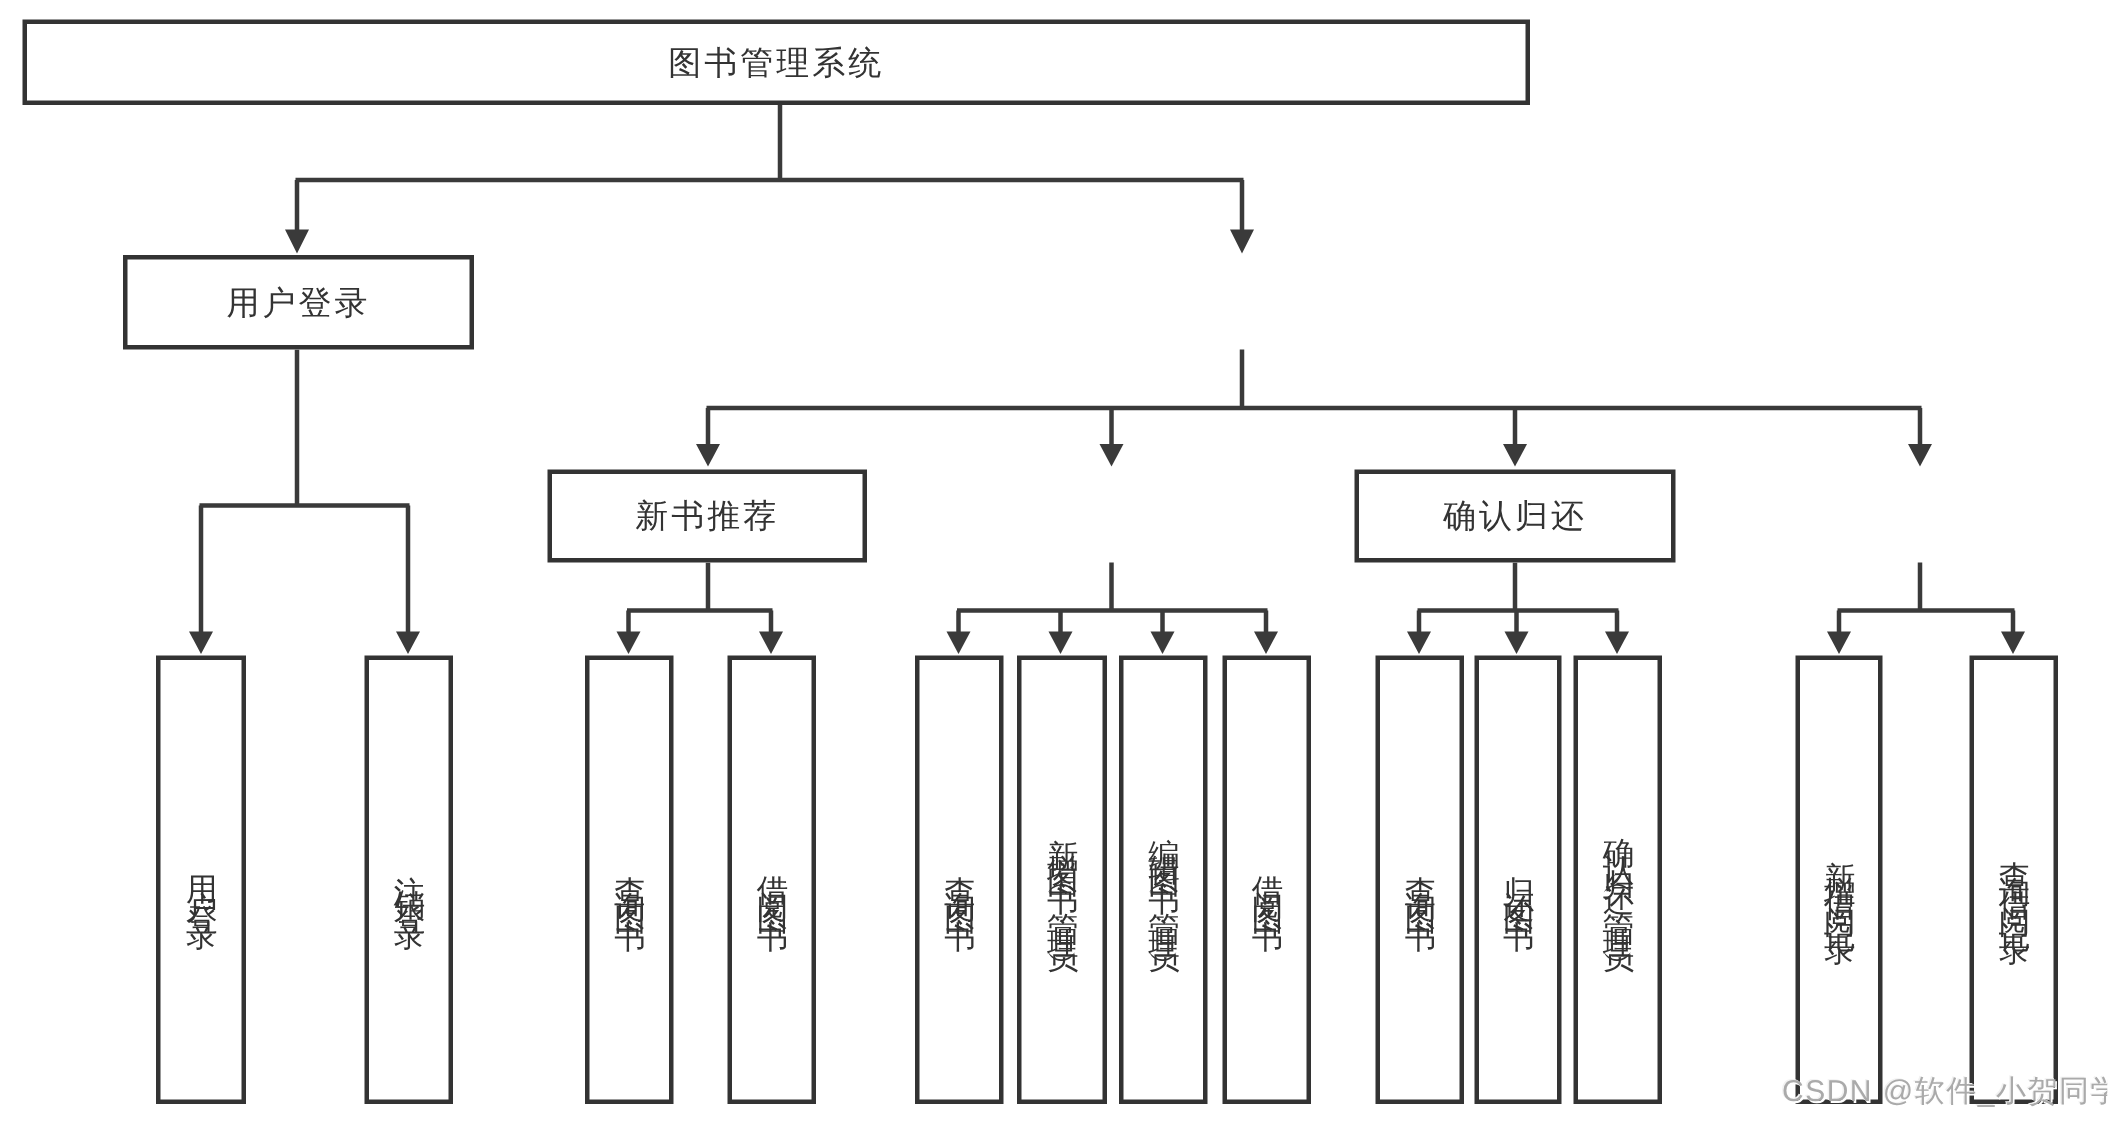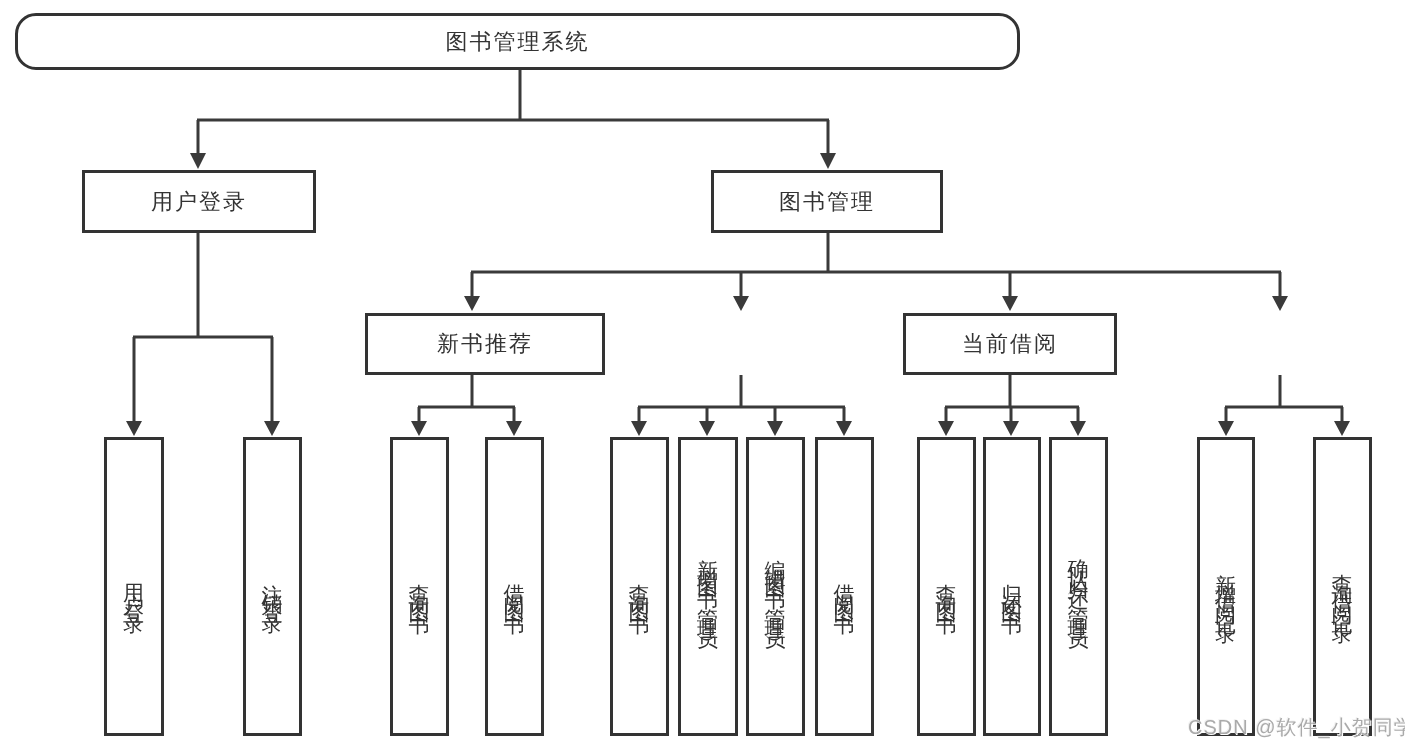--- a/index.html
+++ b/index.html
@@ -30,24 +30,24 @@
   .hnode{font-size:22px;letter-spacing:2px;}
   .vnode{font-size:21px;}
   .vnode .vtext{
     writing-mode:vertical-rl;
     text-orientation:mixed;
     letter-spacing:10px;
     line-height:1;
     color:var(--text);
   }
   
-  .n-root       {left:15px;  top:13px;  width:1005px; height:57px;border-radius:21px;}
+  .n-root       {left:15px;  top:13px;  width:1005px; height:57px;}
   .n-userlogin  {left:82px;  top:170px; width:234px;  height:63px;}
   .n-bookmgmt   {left:711px; top:170px; width:232px;  height:63px;}
-  .n-newbook    {left:365px; top:313px; width:240px;  height:62px;}
+  .n-newbook    {left:365px; top:313px; width:213px;  height:62px;}
   .n-bookborrow {left:634px; top:313px; width:214px;  height:62px;}
   .n-curborrow  {left:903px; top:313px; width:214px;  height:62px;}
   .n-borrowrec  {left:1173px;top:313px; width:214px;  height:62px;}
   .lf1 {left:104px; top:437px;width:60px;height:299px;}
   .lf2 {left:243px; top:437px;width:59px;height:299px;}
   .lf3 {left:390px; top:437px;width:59px;height:299px;}
   .lf4 {left:485px; top:437px;width:59px;height:299px;}
   .lf5 {left:610px; top:437px;width:59px;height:299px;}
   .lf6 {left:678px; top:437px;width:60px;height:299px;}
   .lf7 {left:746px; top:437px;width:59px;height:299px;}
@@ -103,29 +103,26 @@
     </g>
   </svg>
 
   <div class="node hnode n-root">
     <span>图书管理系统</span>
   </div>
 
   <div class="node hnode n-userlogin">
     <span>用户登录</span>
   </div>
-  <div class="node hnode n-bookmgmt">
-    <span>图书管理</span>
-  </div>
 
   <div class="node hnode n-newbook">
     <span>新书推荐</span>
   </div>
   <div class="node hnode n-curborrow">
-    <span>当前借阅</span>
+    <span>确认归还</span>
   </div>
 
   <div class="node vnode lf1">
     <span class="vtext">用户登录</span>
   </div>
   <div class="node vnode lf2">
     <span class="vtext">注销登录</span>
   </div>
 
   <div class="node vnode lf3">

